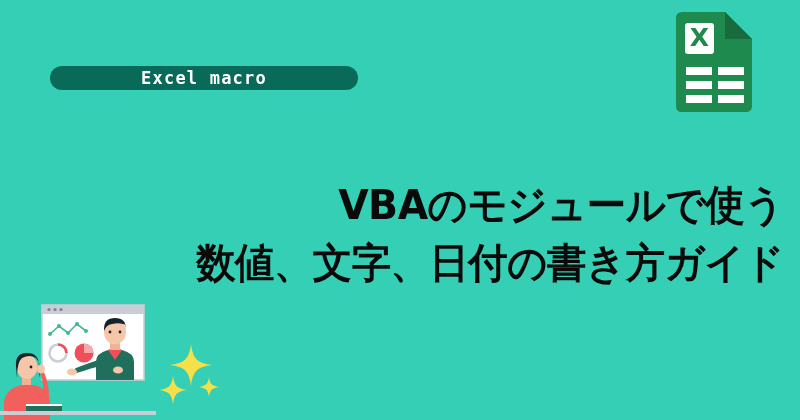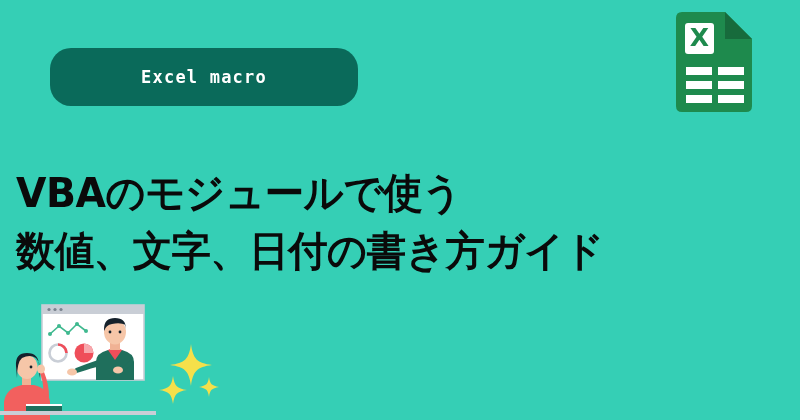--- a/index.html
+++ b/index.html
@@ -13,23 +13,23 @@
     height: 420px;
     overflow: hidden;
     background: #35cfb5;
     font-family: "Liberation Sans", sans-serif;
   }
 
   
   #category-badge {
     position: absolute;
     left: 50px;
-    top: 48px;
+    top: 66px;
     width: 308px;
-    height: 58px;
+    height: 24px;
     border-radius: 21px;
     background: #0a6a5a;
     display: flex;
     align-items: center;
     justify-content: center;
     box-sizing: border-box;
   }
   #category-badge-label {
     font-family: "DejaVu Sans Mono", "Liberation Mono", monospace;
     font-size: 17px;
@@ -45,23 +45,23 @@
     left: 676px;
     top: 12px;
     width: 76px;
     height: 100px;
   }
 
   
   #title-block {
     position: absolute;
     left: 0;
-    top: 164px;
+    top: 176px;
     width: 800px;
-    text-align: left;
+    text-align: right;
   }
   .title-line {
     font-family: "DejaVu Sans", sans-serif;
     font-weight: bold;
     font-size: 41px;
     line-height: 58px;
     color: #0a0a0a;
     white-space: nowrap;
     letter-spacing: -0.5px;
     transform: scaleX(0.96);

